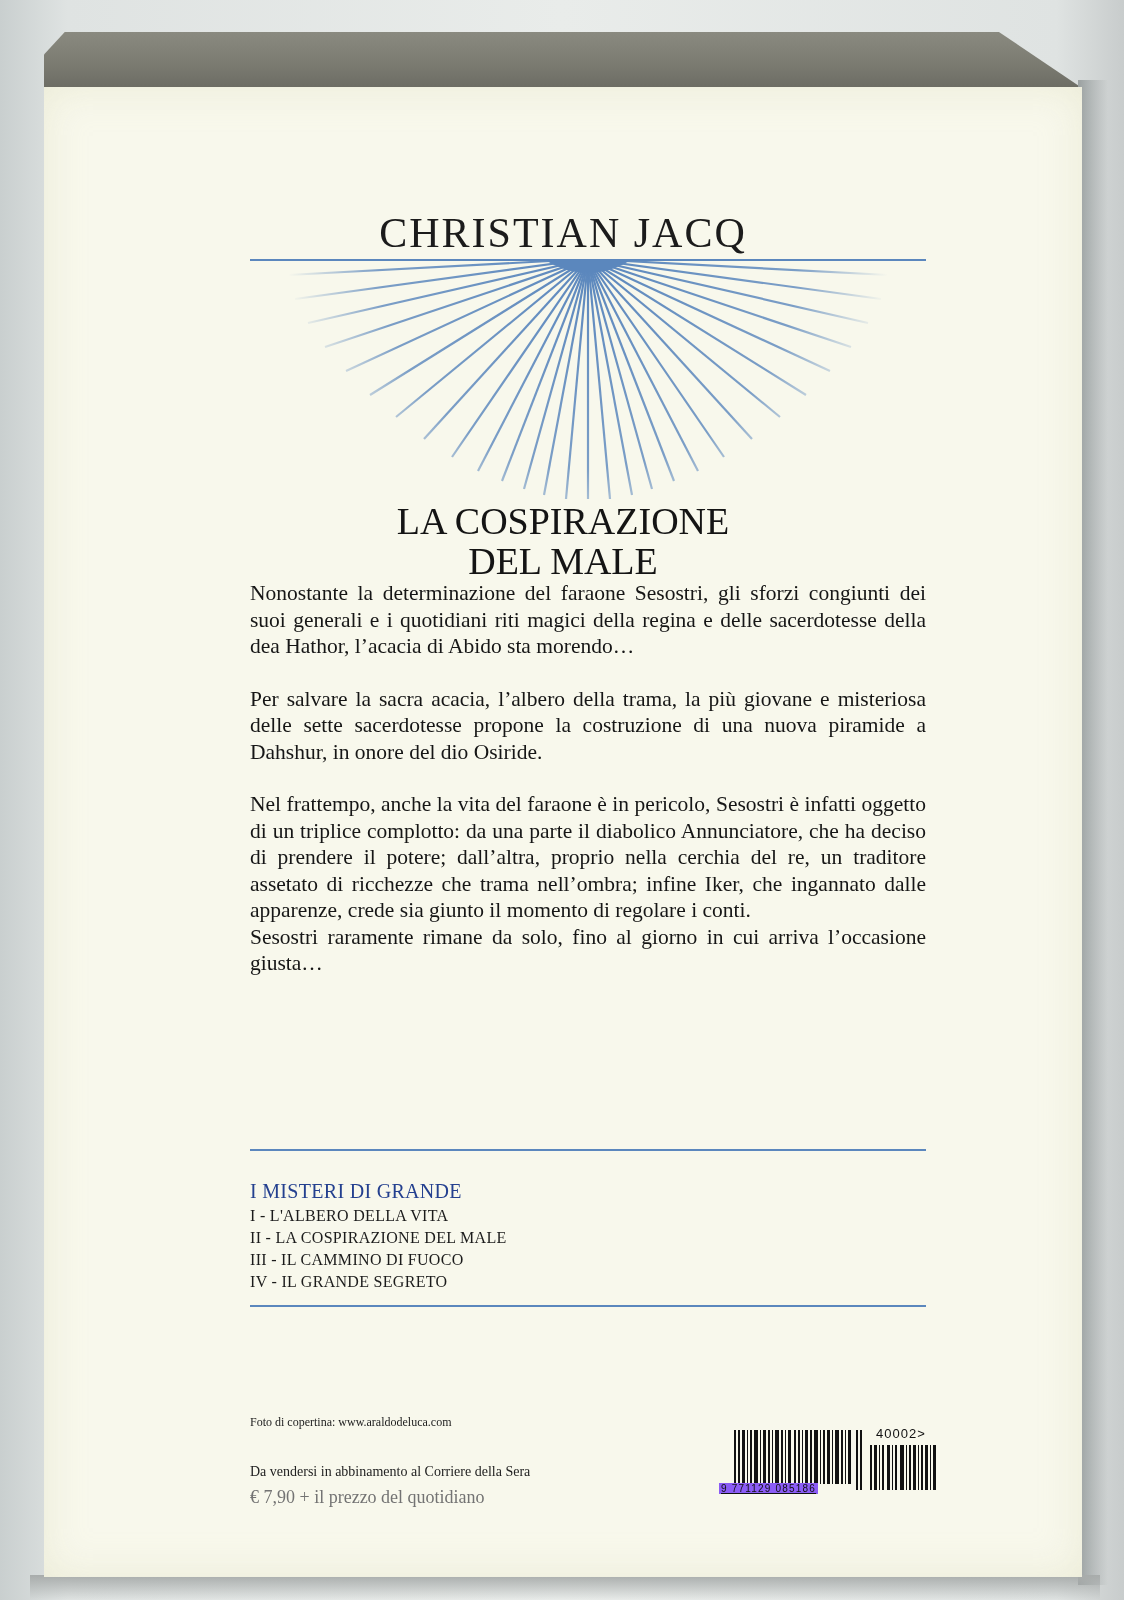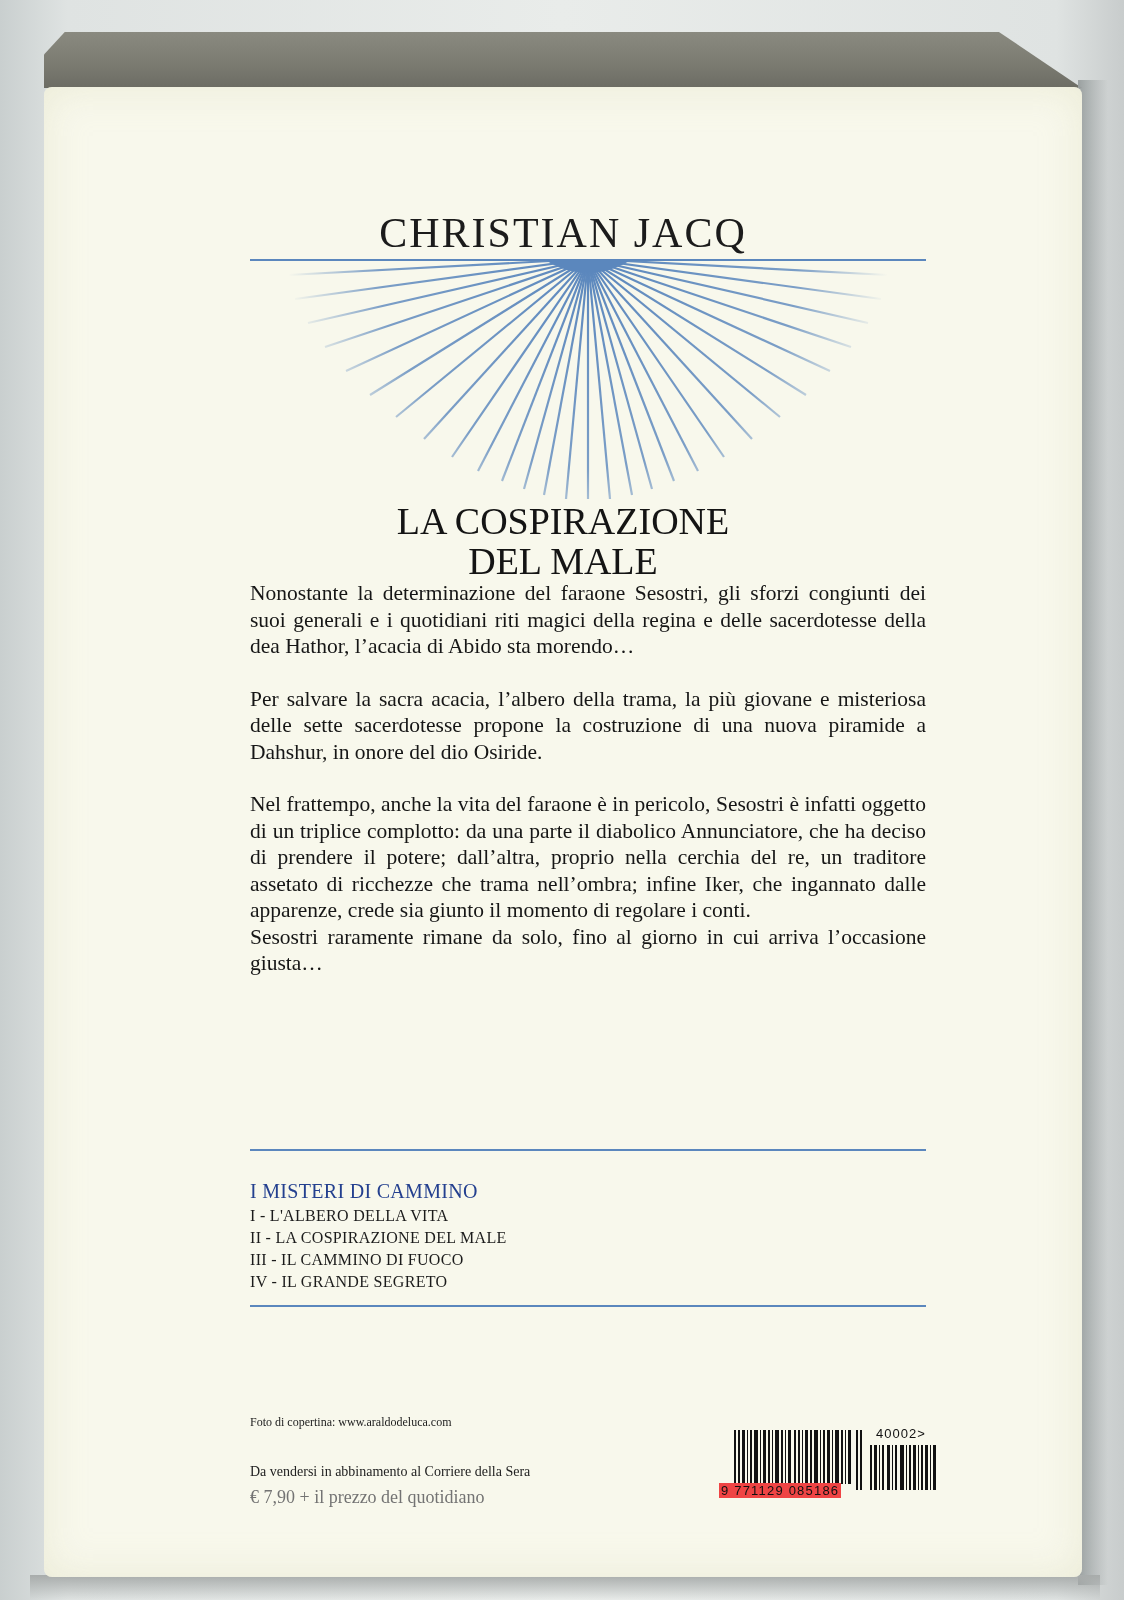--- a/index.html
+++ b/index.html
@@ -18,21 +18,20 @@
     background: linear-gradient(90deg, #9aa0a0, rgba(200,205,205,0));
   }
   .shadow-bottom {
     position:absolute; left:30px; top:1575px; width:1070px; height:25px;
     background: linear-gradient(180deg, #a8acab, rgba(220,224,223,0));
   }
   .cover {
     position:absolute; left:44px; top:87px; width:1038px; height:1490px;
     background: #f8f8ec;
     box-shadow: inset 0 0 40px rgba(230,230,205,0.7);
-    border-radius: 8px;
   }
   .author {
     position:absolute; left:0; width:100%; top:122px; text-align:center;
     font-size:42px; letter-spacing:2px; color:#1b1b1b;
   }
   .hline {
     position:absolute; height:2px; background:#5b87bd;
   }
   .rule-top { left:206px; width:676px; top:172px; }
   .starburst { position:absolute; left:206px; top:172px; width:676px; height:240px; }
@@ -54,21 +53,21 @@
   .series-box { position:absolute; left:206px; top:1093px; }
   .series-heading { font-size:20px; color:#24408f; letter-spacing:0.3px; margin-bottom:2px; }
   .series-item { font-size:16px; line-height:22px; color:#1b1b1b; letter-spacing:0.3px; }
   .rule-bot { left:206px; width:676px; top:1218px; height:2px; }
   .credit { position:absolute; left:206px; top:1328px; font-size:12px; color:#222; }
   .sale1 { position:absolute; left:206px; top:1377px; font-size:14px; color:#222; }
   .sale2 { position:absolute; left:206px; top:1400px; font-size:18px; color:#737373; }
   .barcode-main { position:absolute; left:690px; top:1343px; width:128px; height:60px; }
   .barcode-addon { position:absolute; left:826px; top:1358px; width:66px; height:45px; }
   .addon-digits { position:absolute; left:832px; top:1339px; font-family:"Liberation Sans", sans-serif; font-size:13px; color:#111; letter-spacing:1px; }
-  .ean-digits { position:absolute; left:675px; top:1396px; font-family:"Liberation Sans", sans-serif; font-size:13px; color:#111; letter-spacing:1.2px; background:#ef4444; padding:0 2px; }
+  .ean-digits { position:absolute; left:675px; top:1396px; font-family:"Liberation Sans", sans-serif; font-size:10px; color:#111; letter-spacing:1.2px; background:#8b5cf6; padding:0 2px;text-decoration:underline; }
 </style>
 </head>
 <body>
 
 <div class="top-edge"></div>
 <div class="shadow-right"></div>
 <div class="shadow-bottom"></div>
 
 <div class="cover">
   <div class="author">CHRISTIAN JACQ</div>
@@ -124,21 +123,21 @@
   <div class="blurb">
     <p>Nonostante la determinazione del faraone Sesostri, gli sforzi congiunti dei suoi generali e i quotidiani riti magici della regina e delle sacerdotesse della dea Hathor, l’acacia di Abido sta morendo…</p>
     <p>Per salvare la sacra acacia, l’albero della trama, la più giovane e misteriosa delle sette sacerdotesse propone la costruzione di una nuova piramide a Dahshur, in onore del dio Osiride.</p>
     <p class="tight">Nel frattempo, anche la vita del faraone è in pericolo, Sesostri è infatti oggetto di un triplice complotto: da una parte il diabolico Annunciatore, che ha deciso di prendere il potere; dall’altra, proprio nella cerchia del re, un traditore assetato di ricchezze che trama nell’ombra; infine Iker, che ingannato dalle apparenze, crede sia giunto il momento di regolare i conti.</p>
     <p class="tight">Sesostri raramente rimane da solo, fino al giorno in cui arriva l’occasione giusta…</p>
   </div>
 
   <div class="hline rule-mid"></div>
 
   <div class="series-box">
-    <div class="series-heading">I MISTERI DI CAMMINO</div>
+    <div class="series-heading">I MISTERI DI GRANDE</div>
     <div class="series-item">I - L'ALBERO DELLA VITA</div>
     <div class="series-item">II - LA COSPIRAZIONE DEL MALE</div>
     <div class="series-item">III - IL CAMMINO DI FUOCO</div>
     <div class="series-item">IV - IL GRANDE SEGRETO</div>
   </div>
 
   <div class="hline rule-bot"></div>
 
   <div class="credit">Foto di copertina: www.araldodeluca.com</div>
   <div class="sale1">Da vendersi in abbinamento al Corriere della Sera</div>

